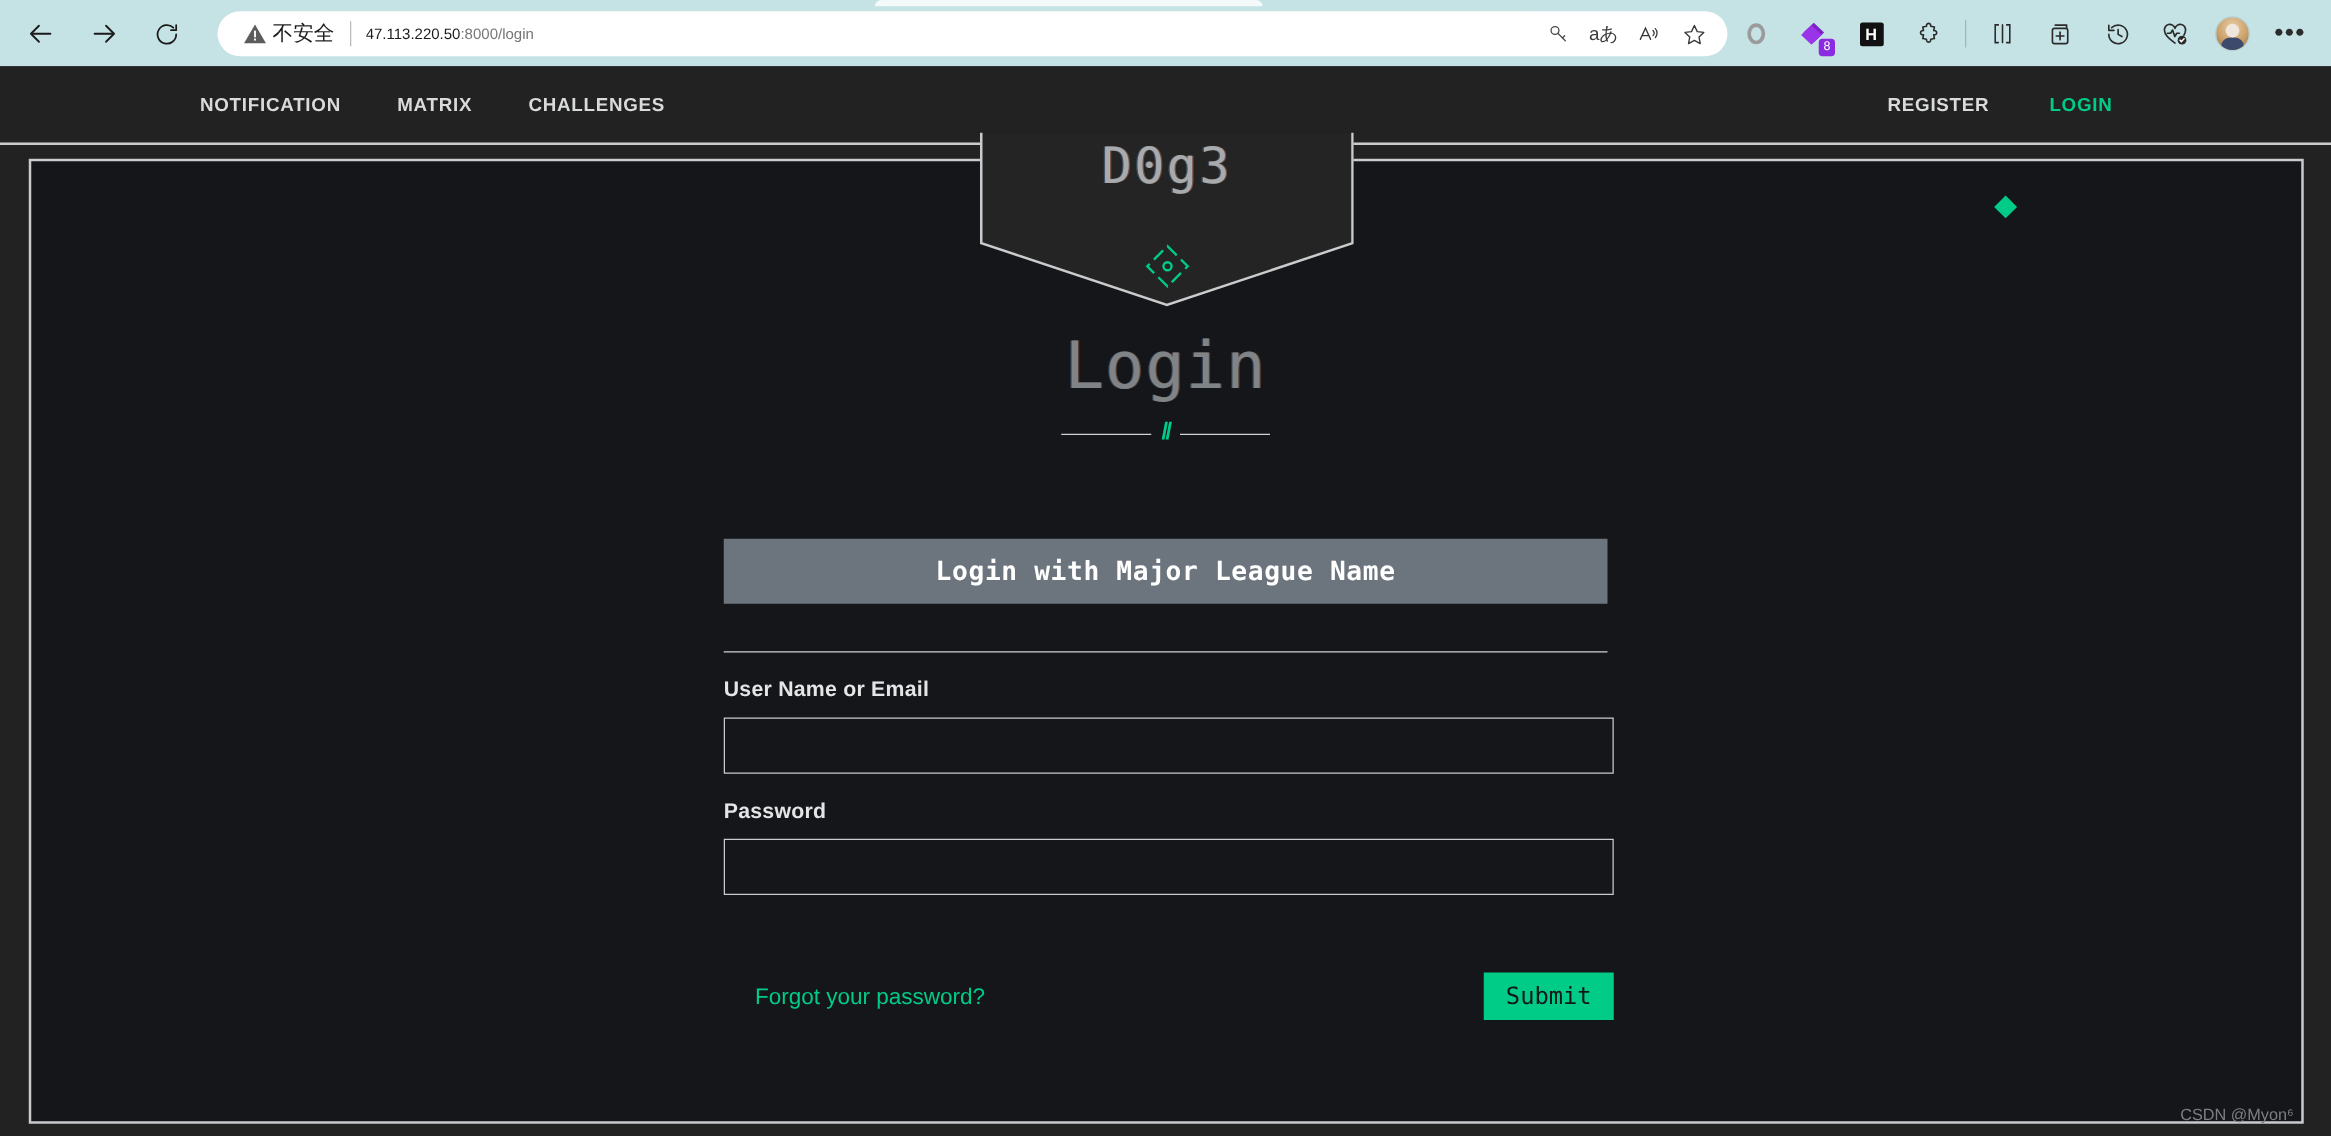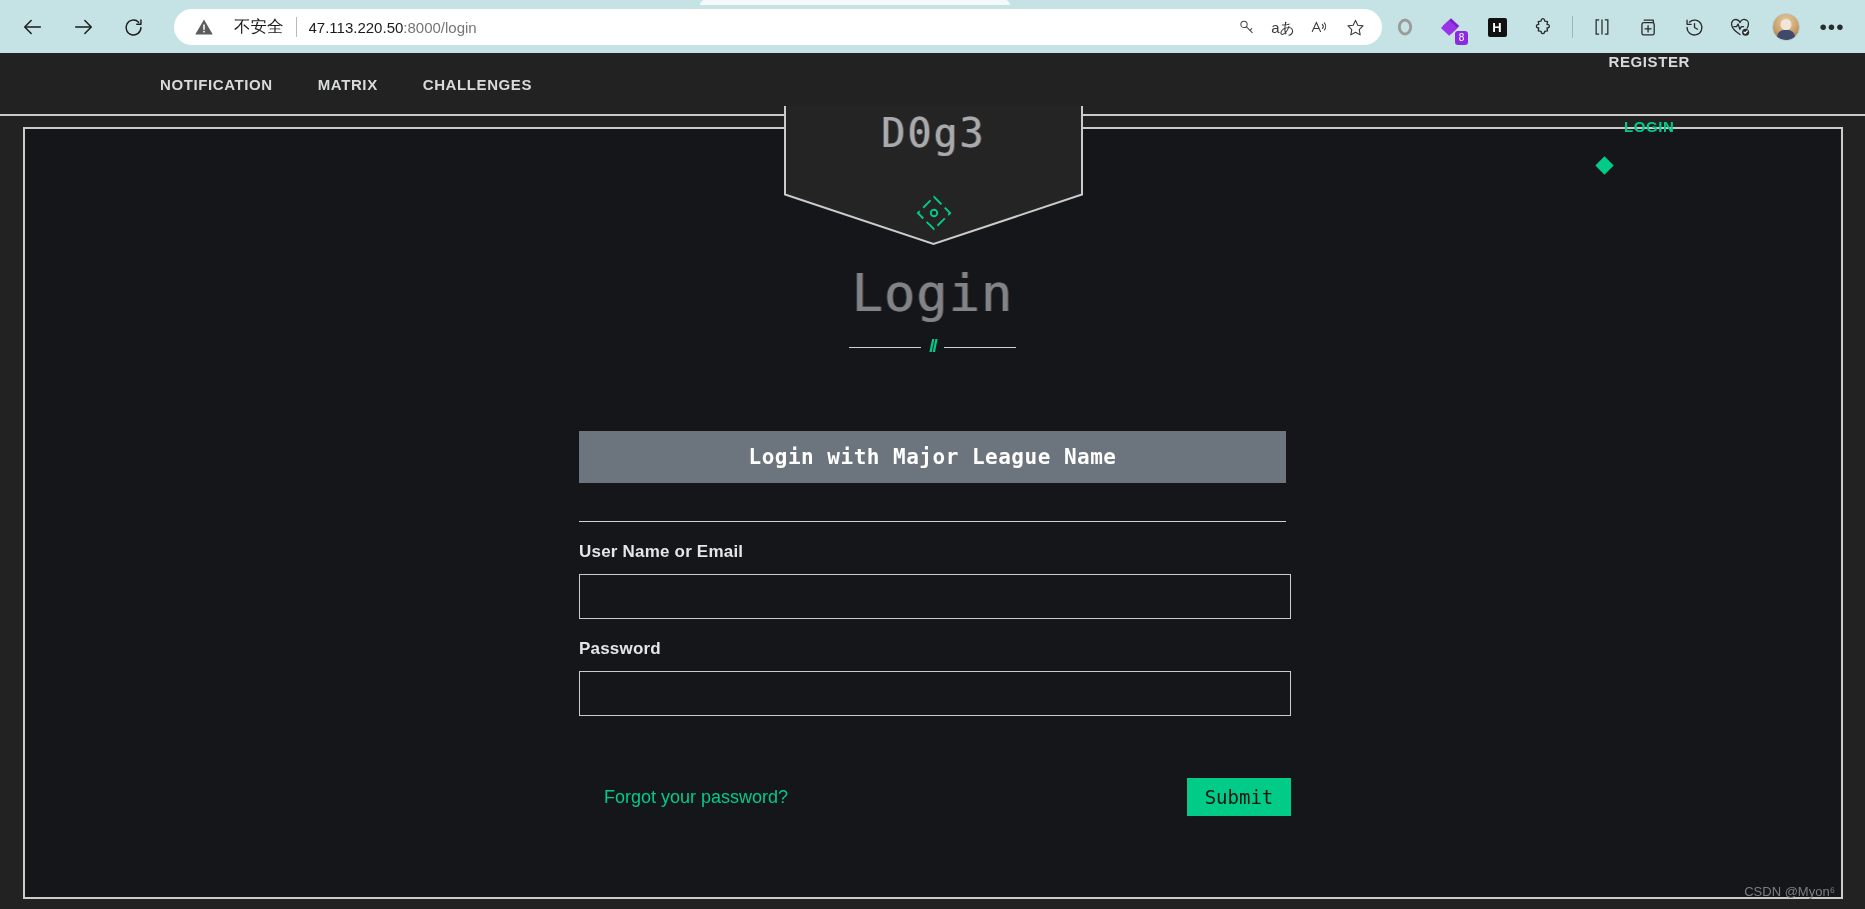--- a/index.html
+++ b/index.html
@@ -42,34 +42,34 @@
     margin-left: 22px;
     height: 36px;
     flex: 1 1 auto;
     background: #ffffff;
     border-radius: 18px;
     display: flex; align-items: center;
     padding: 0 10px 0 20px;
     min-width: 0;
   }
   #security-warning {
-    display: flex; align-items: center; gap: 20px;
+    display: flex; align-items: center; gap: 4px;
     flex: 0 0 auto;
   }
   #warn-triangle { display:block; }
   #security-text {
     font-size: 16.5px; color: #1b1b1b;
     white-space: nowrap;
   }
   #url-divider {
     width: 1px; height: 20px; background: #b9b9b9;
     margin: 0 12px; flex: 0 0 auto;
   }
   #url-text {
-    font-size: 15px; color: #1b1b1b; white-space: nowrap;
+    font-size: 12px; color: #1b1b1b; white-space: nowrap;
     flex: 1 1 auto; overflow: hidden;
   }
   #url-text .dim { color: #767676; }
   #addr-icons { display: flex; align-items: center; gap: 2px; flex: 0 0 auto; justify-content: center; }
   .addr-icon {
     width: 34px; height: 32px;
     display: flex; align-items: center; justify-content: center;
     color: #3a3a3a; border-radius: 5px;
   }
   .addr-icon .glyph { font-size: 15px; line-height: 1; }
@@ -121,21 +121,21 @@
     position: absolute; top: 0; left: 0;
     width: 1865px; height: 62px;
     background: #222222;
   }
   #nav-left {
     position: absolute; left: 160px; top: 0; height: 62px;
     display: flex; align-items: center; gap: 45px;
   }
   #nav-right {
     position: absolute; right: 175px; top: 0; height: 62px;
-    display: flex; align-items: center; gap: 48px; flex-direction: column;
+    display: flex; align-items: center; gap: 48px;
   }
   .nav-link {
     font-size: 15px; letter-spacing: 0.6px; font-weight: 700;
     color: #d9dadb; text-decoration: none; white-space: nowrap;
   }
   .nav-link.active { color: #00cc88; }
   #nav-underline {
     position: absolute; top: 61px; left: 0;
     width: 1865px; height: 2px; background: #c9cbcc;
   }

